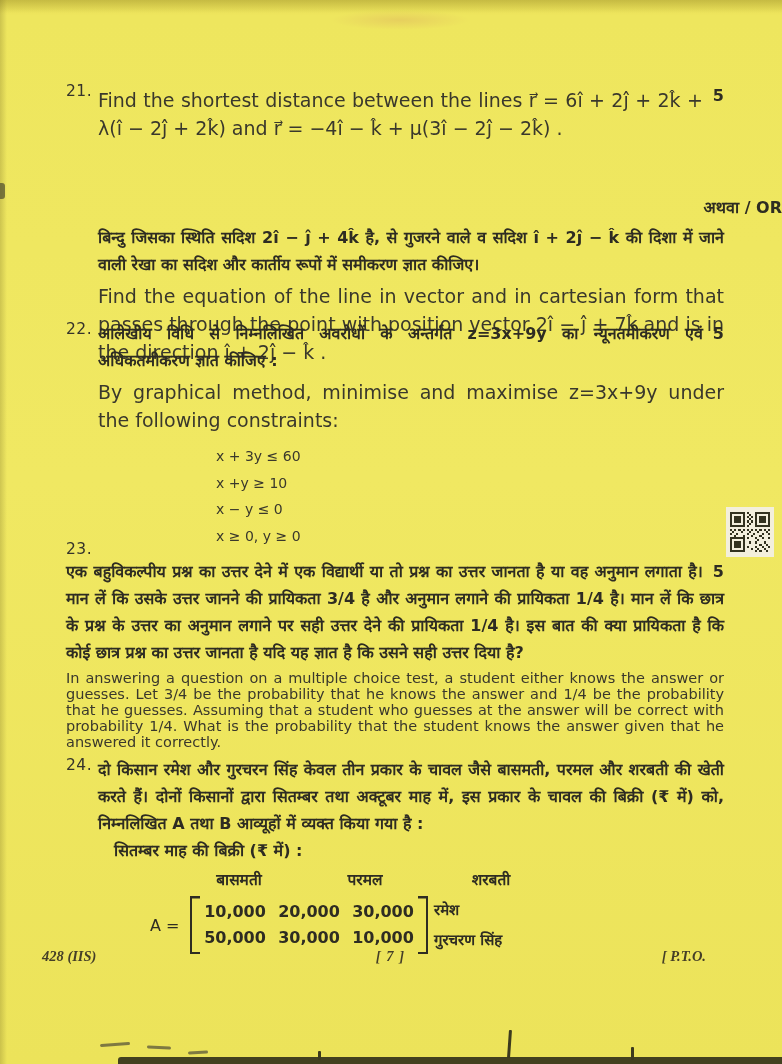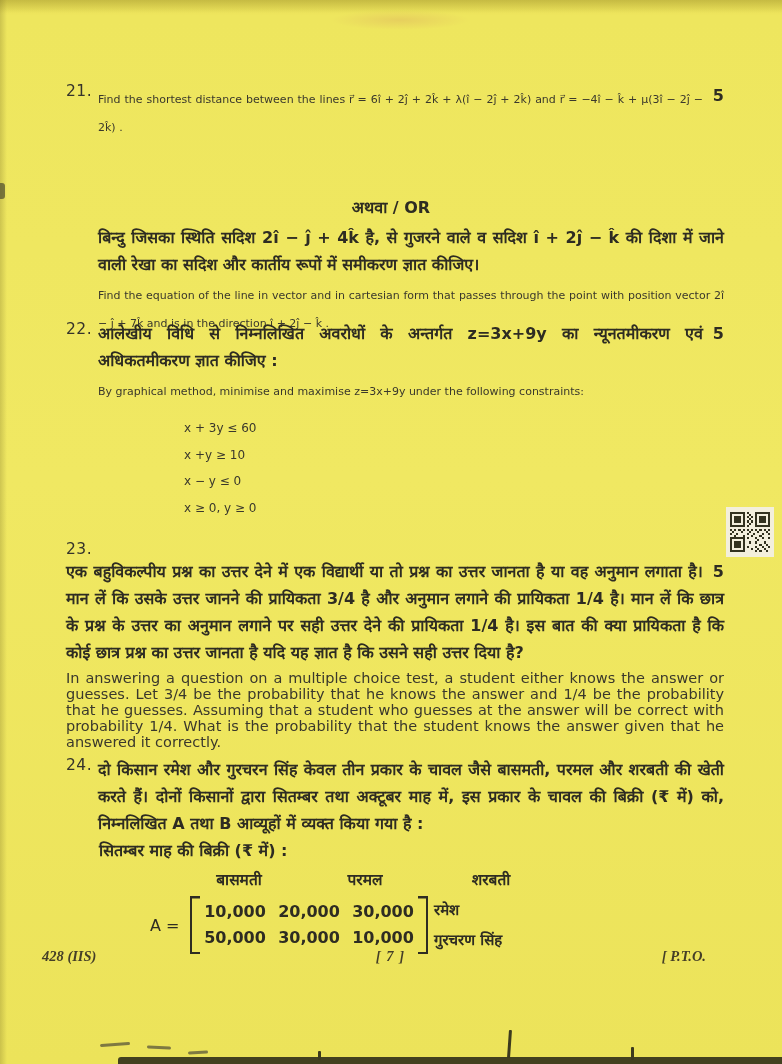--- a/index.html
+++ b/index.html
@@ -15,34 +15,34 @@
     background:linear-gradient(90deg,rgba(118,108,36,.28),rgba(118,108,36,0));}
   .smudge{position:absolute;left:330px;top:10px;width:140px;height:20px;
     background:radial-gradient(ellipse at center,rgba(204,128,92,.22),rgba(204,128,92,0) 70%);}
   .edge-mark{position:absolute;left:0;top:183px;width:5px;height:16px;
     background:#565330;border-radius:0 3px 3px 0;opacity:.75;}
 
   .q{position:absolute;left:66px;right:58px;display:flex;}
   .qnum{flex:none;width:32px;font-size:15.5px;letter-spacing:.5px;}
   .qbody{flex:1;min-width:0;}
   .hi{margin:0;font-size:16px;line-height:27px;text-align:justify;font-weight:bold;color:#2e2c22;}
-  .en{margin:4px 0 0 0;font-size:11px;line-height:28px;text-align:justify;color:#3a382c;}
+  .en{margin:4px 0 0 0;font-size:19px;line-height:28px;text-align:justify;color:#3a382c;}
   .marks{float:right;font-size:16px;font-weight:bold;color:#2e2c22;padding-left:10px;}
 
   #q21{top:82px;}
-  #or-divider{position:absolute;top:196px;left:0;right:0;text-align:center;
+  #or-divider{position:absolute;top:196px;left:0;right:0;text-align:right;
     font-size:16px;font-weight:bold;color:#2e2c22;}
   #q21or{top:224px;left:98px;}
   #q22{top:320px;}
-  .constraints{margin:9px 0 0 86px;font-size:12px;line-height:26.5px;color:#3a382c;}
+  .constraints{margin:9px 0 0 118px;font-size:14px;line-height:26.5px;color:#3a382c;}
   .constraints div{white-space:pre;}
   #q23{top:540px;flex-direction:column;}
   #q23 .en{line-height:16px;font-size:14.5px;}
   #q24{top:756px;}
-  .sept-line{margin:1px 0 0 1px;font-size:16px;line-height:26px;font-weight:bold;color:#2e2c22;text-align:left;}
+  .sept-line{margin:1px 0 0 16px;font-size:16px;line-height:26px;font-weight:bold;color:#2e2c22;text-align:left;}
 
   .matrix-block{margin:4px 0 0 52px;}
   .mat-headers{display:flex;margin-left:50px;font-size:15.5px;font-weight:bold;color:#2e2c22;gap:48px;}
   .mat-headers span{width:78px;text-align:center;flex:none;}
   .mat-line{display:flex;align-items:center;margin-top:6px;}
   .mat-lhs{flex:none;width:40px;font-size:16px;color:#2e2c22;}
   .mat{flex:none;position:relative;padding:3px 8px;color:#2e2c22;}
   .mat::before{content:"";position:absolute;inset:0;pointer-events:none;
     border-left:2.5px solid #2e2c22;border-right:2.5px solid #2e2c22;
     background:

